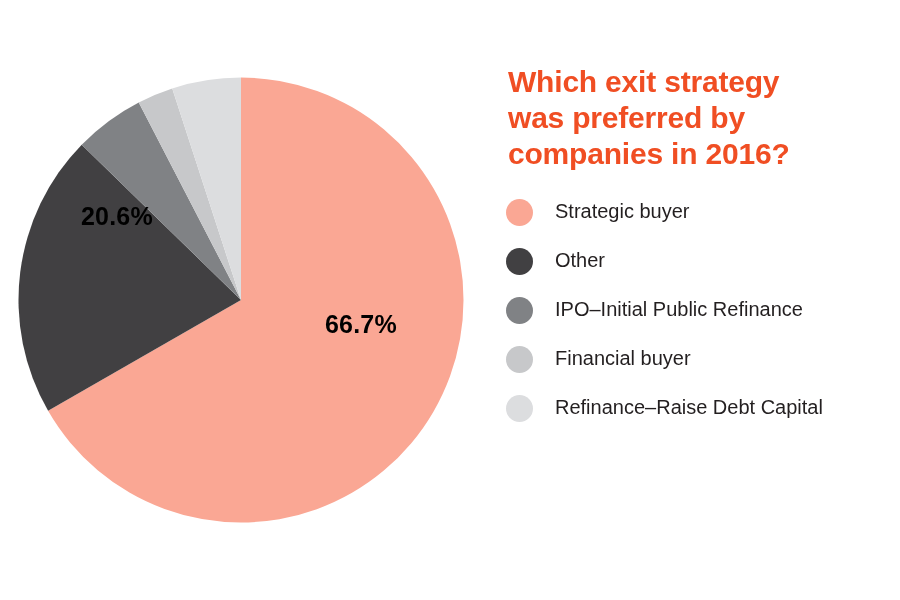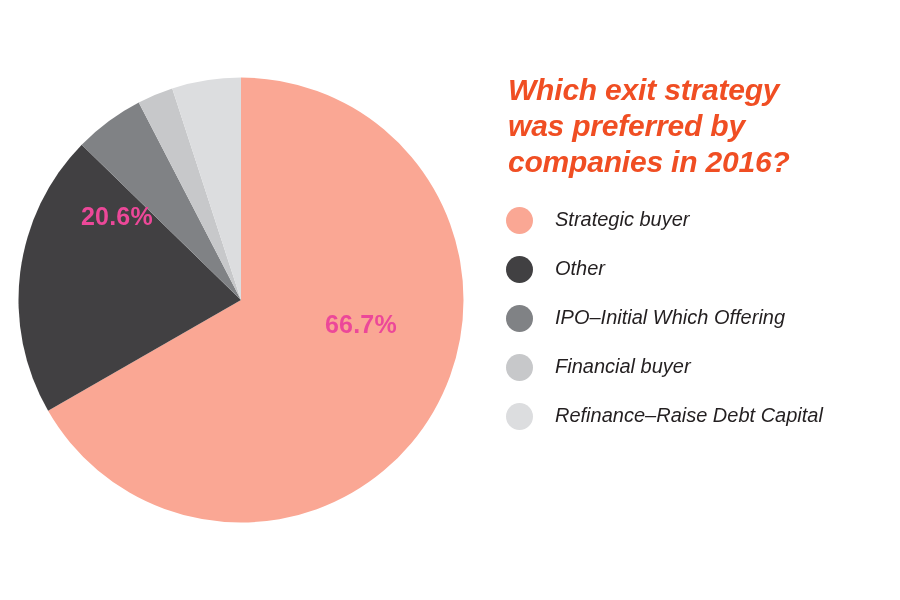--- a/index.html
+++ b/index.html
@@ -31,41 +31,40 @@
   #pie-svg {
     display: block;
     width: 446px;
     height: 446px;
   }
   .slice-label {
     position: absolute;
     font-family: "Liberation Sans", sans-serif;
     font-size: 25px;
     font-weight: 700;
-    color: #ec4899;
+    color: #000000;
     white-space: nowrap;
     letter-spacing: 0.2px;
     text-align: right;
   }
   #label-strategic {
     left: 307px;
     top: 233px;
   }
   #label-other {
     left: 63px;
     top: 125px;
   }
 
   
   #right-panel {
     position: absolute;
     left: 506px;
-    top: 72px;
+    top: 64px;
     width: 388px;
-    font-style: italic;
   }
   #chart-title {
     font-family: "Liberation Sans", sans-serif;
     font-size: 30px;
     font-weight: 700;
     line-height: 1.2;
     color: #f04e23;
     letter-spacing: -0.2px;
     margin: 0 0 0 2px;
     max-width: 360px;
@@ -134,21 +133,21 @@
         <span class="legend-label">Strategic buyer</span>
       </div>
 
       <div class="legend-item">
         <span class="legend-swatch" style="background: rgb(65, 64, 66);"></span>
         <span class="legend-label">Other</span>
       </div>
 
       <div class="legend-item">
         <span class="legend-swatch" style="background: rgb(128, 130, 133);"></span>
-        <span class="legend-label">IPO–Initial Which Offering</span>
+        <span class="legend-label">IPO–Initial Public Refinance</span>
       </div>
 
       <div class="legend-item">
         <span class="legend-swatch" style="background: rgb(199, 200, 202);"></span>
         <span class="legend-label">Financial buyer</span>
       </div>
 
       <div class="legend-item">
         <span class="legend-swatch" style="background: rgb(220, 221, 223);"></span>
         <span class="legend-label">Refinance–Raise Debt Capital</span>

